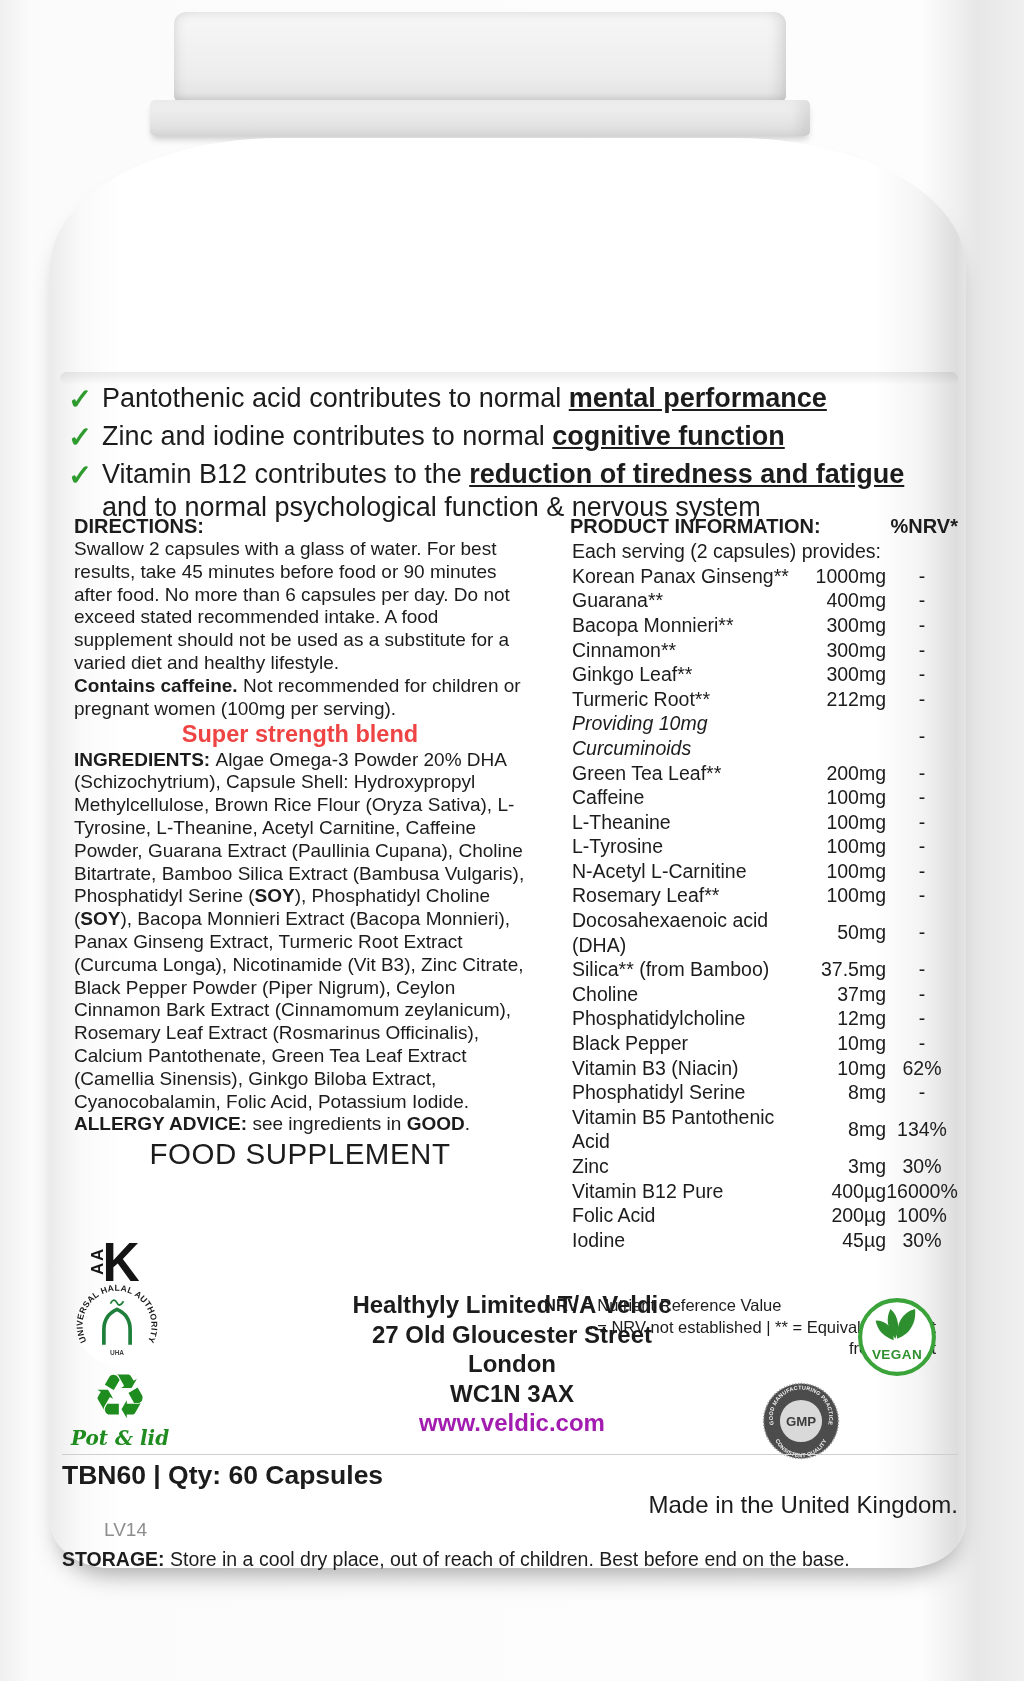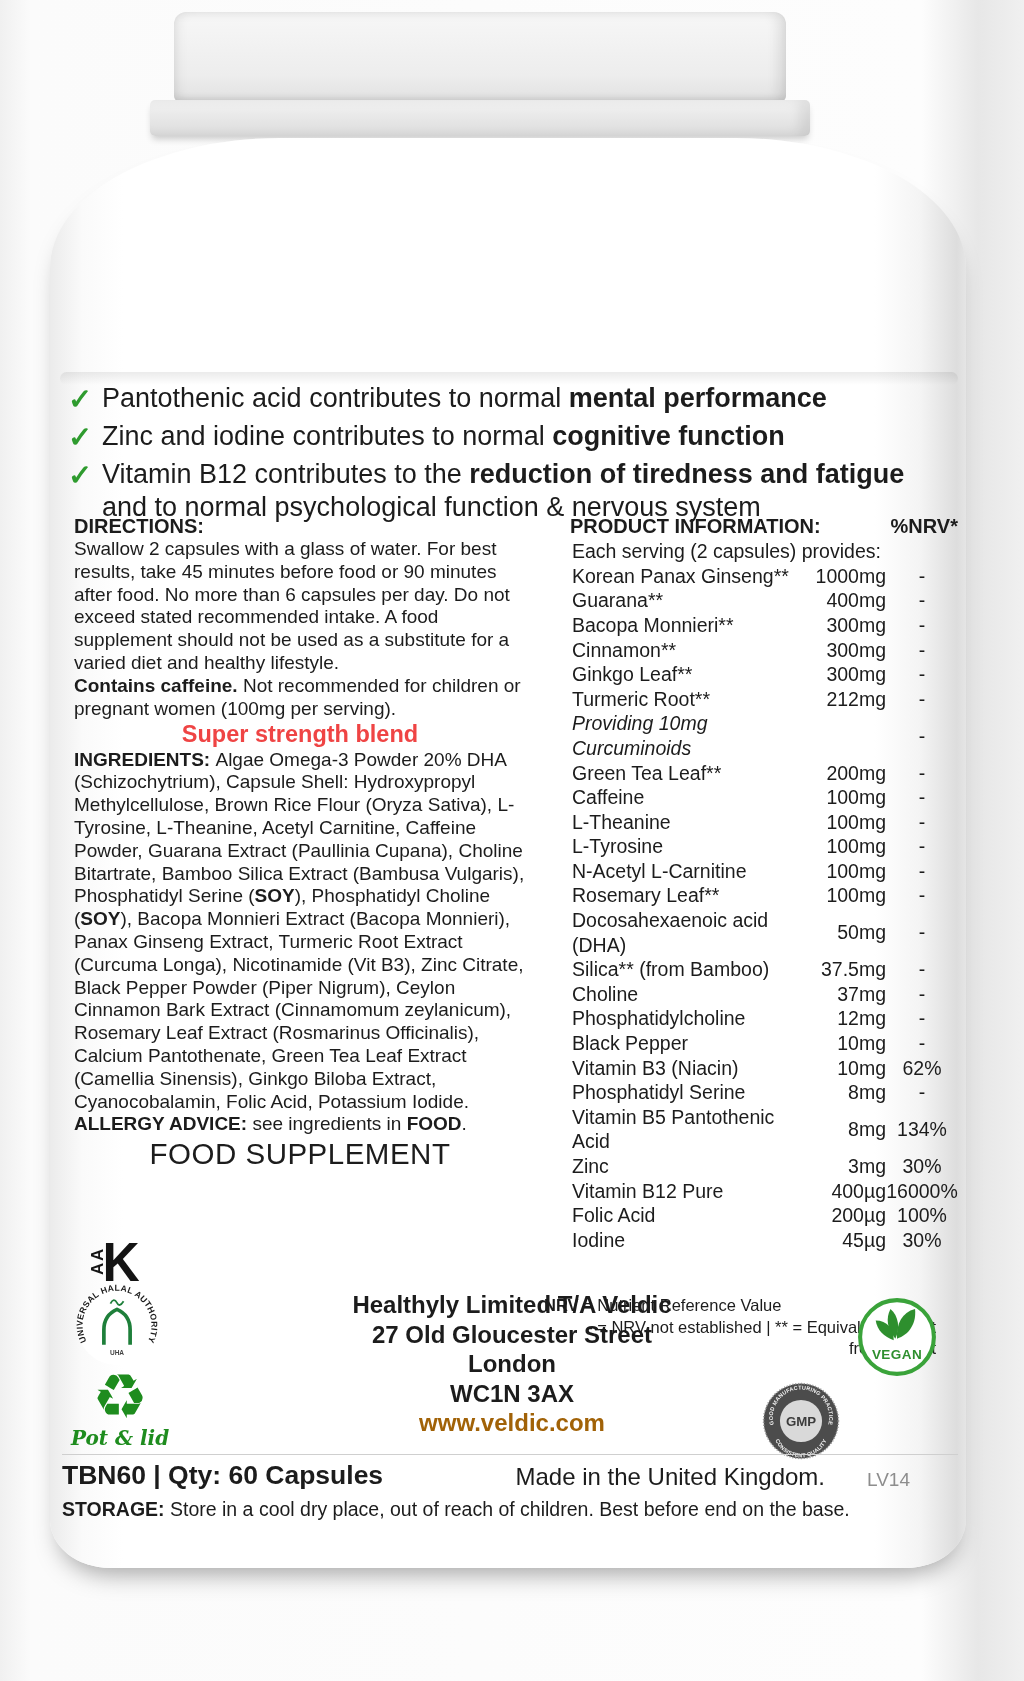--- a/index.html
+++ b/index.html
@@ -22,21 +22,21 @@
     background:linear-gradient(to right,#ebebeb 0,#fafafa 3.5%,#ffffff 8%,#ffffff 90%,#f4f4f4 95%,#dddddd 99%,#e5e5e5 100%);
     border-radius:230px 230px 60px 60px / 130px 130px 48px 48px;
     box-shadow:0 16px 24px -10px rgba(0,0,0,.35);}
   .crease { position:absolute; left:60px; top:372px; width:898px; height:13px;
     background:linear-gradient(180deg,rgba(0,0,0,.08),rgba(0,0,0,0)); border-radius:7px;}
   
   .label { position:absolute; left:62px; top:382px; width:896px; height:1170px; }
   .claims { position:absolute; top:0; left:6px; width:886px; }
   .claim { display:flex; font-size:27px; line-height:1.24; margin-bottom:2px; }
   .claim .check { flex:none; width:34px; font-size:29px; font-weight:bold; }
-  .claim b { font-weight:bold; }
+  .claim b { font-weight:bold;text-decoration:underline; }
   .col-left { position:absolute; top:132px; left:12px; width:452px; font-size:19px; line-height:1.2; }
   .col-left p { margin:0; }
   .dir-head { font-weight:bold; font-size:20px; }
   .blend { text-align:center; font-weight:bold; font-size:23.5px; margin:7px 0 4px; }
   .food-supplement { text-align:center; font-size:29.5px; letter-spacing:.5px; margin-top:14px; }
   .b { font-weight:bold; }
   .col-right { position:absolute; top:132px; left:470px; width:426px; font-size:19.5px; line-height:1.26; }
   .pi-head { display:flex; justify-content:space-between; font-weight:bold; font-size:20px; padding-left:38px; }
   .pi-serving, .pi-rows { padding-left:40px; }
   .pi-row { display:flex; line-height:24.6px;align-items:center; }
@@ -54,21 +54,21 @@
   .kosher .k { font-size:56px; font-weight:bold; line-height:.85; transform:scaleX(.92); }
   .halal { position:absolute; left:14px; top:902px; width:82px; height:82px; }
   .recycle { position:absolute; left:8px; top:984px; width:100px; text-align:center; }
   .recycle .sym { font-size:62px; line-height:1; display:block; }
   .recycle .cap { font-family:"DejaVu Serif", serif; font-style:italic; font-weight:bold; font-size:20px; display:block; margin-top:-2px; }
   .address { position:absolute; left:205px; top:908px; width:490px; text-align:center; font-weight:bold; font-size:24px; line-height:1.23; }
   .vegan-badge { position:absolute; left:794px; top:914px; width:82px; height:82px; }
   .gmp-badge { position:absolute; left:700px; top:1000px; width:78px; height:78px; }
   
   .bottom-strip { position:absolute; left:0; right:0; top:1072px; border-top:1px solid #cfcfcf; padding-top:5px; }
-  .sku-row { display:flex; align-items:flex-end; }
+  .sku-row { display:flex; align-items:flex-start;flex-direction:column; }
   .sku { font-weight:bold; font-size:26.5px; }
   .made { font-size:24px; margin-left:auto; }
   .batch { font-size:19px; color:#8d8d8d; margin-left:42px; margin-right:48px; }
   .storage { margin-top:7px; font-size:19.5px; }
 </style>
 </head>
 <body>
 
 <div class="cap-top"></div>
 <div class="cap-flange"></div>
@@ -94,21 +94,21 @@
         <span class="claim-text"><span>Vitamin B12 contributes to the </span><b>reduction of tiredness and fatigue</b><span> and to normal psychological function &amp; nervous system</span></span>
       </div>
     </div>
 
   <div class="col-left">
     <p class="dir-head">DIRECTIONS:</p>
     <p>Swallow 2 capsules with a glass of water. For best results, take 45 minutes before food or 90 minutes after food. No more than 6 capsules per day. Do not exceed stated recommended intake. A food supplement should not be used as a substitute for a varied diet and healthy lifestyle.</p>
     <p><span class="b">Contains caffeine.</span><span> Not recommended for children or pregnant women (100mg per serving).</span></p>
     <p class="blend" style="color:#ef4444">Super strength blend</p>
     <p><span class="b">INGREDIENTS: </span><span>Algae Omega-3 Powder 20% DHA (Schizochytrium), Capsule Shell: Hydroxypropyl Methylcellulose, Brown Rice Flour (Oryza Sativa), L-Tyrosine, L-Theanine, Acetyl Carnitine, Caffeine Powder, Guarana Extract (Paullinia Cupana), Choline Bitartrate, Bamboo Silica Extract (Bambusa Vulgaris), Phosphatidyl Serine (</span><span class="b">SOY</span><span>), Phosphatidyl Choline (</span><span class="b">SOY</span><span>), Bacopa Monnieri Extract (Bacopa Monnieri), Panax Ginseng Extract, Turmeric Root Extract (Curcuma Longa), Nicotinamide (Vit B3), Zinc Citrate, Black Pepper Powder (Piper Nigrum), Ceylon Cinnamon Bark Extract (Cinnamomum zeylanicum), Rosemary Leaf Extract (Rosmarinus Officinalis), Calcium Pantothenate, Green Tea Leaf Extract (Camellia Sinensis), Ginkgo Biloba Extract, Cyanocobalamin, Folic Acid, Potassium Iodide.</span></p>
-    <p><span class="b">ALLERGY ADVICE:</span><span> see ingredients in </span><span class="b">FOOD</span><span>.</span></p>
+    <p><span class="b">ALLERGY ADVICE:</span><span> see ingredients in </span><span class="b">GOOD</span><span>.</span></p>
     <p class="food-supplement">FOOD SUPPLEMENT</p>
   </div>
 
   <div class="col-right">
     <div class="pi-head">
       <span>PRODUCT INFORMATION:</span>
       <span>%NRV*</span>
     </div>
     <div class="pi-serving">Each serving (2 capsules) provides:</div>
     <div class="pi-rows">
@@ -294,21 +294,21 @@
   <div class="recycle" style="color:#1e8c1e">
     <span class="sym">♻</span>
     <span class="cap">Pot &amp; lid</span>
   </div>
 
   <div class="address">
     <div>Healthyly Limited T/A Veldic</div>
     <div>27 Old Gloucester Street</div>
     <div>London</div>
     <div>WC1N 3AX</div>
-    <div class="web" style="color:#a16207">www.veldic.com</div>
+    <div class="web" style="color:#a21caf">www.veldic.com</div>
   </div>
 
   <div class="vegan-badge">
     <svg viewBox="0 0 100 100" width="82" height="82">
       <circle cx="50" cy="50" r="45" fill="#ffffff" stroke="#3aa33a" stroke-width="5"></circle>
       <path d="M50,52 C49,34 56,20 72,16 C74,34 64,48 50,52 Z" fill="#2e8f2e"></path>
       <path d="M48,52 C38,40 36,28 42,16 C52,24 54,40 48,52 Z" fill="#2e8f2e"></path>
       <path d="M46,54 C34,50 26,42 24,30 C38,30 46,40 46,54 Z" fill="#2e8f2e"></path>
       <text x="50" y="77" text-anchor="middle" font-size="16.5" font-weight="bold" fill="#2e8f2e" letter-spacing="0.5">VEGAN</text>
     </svg>

